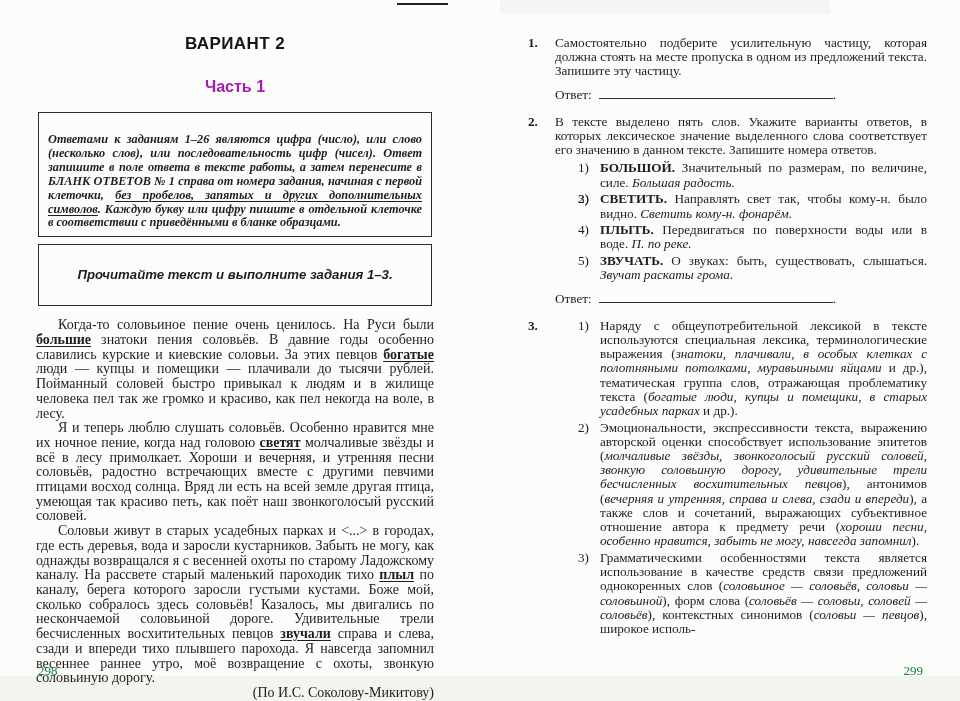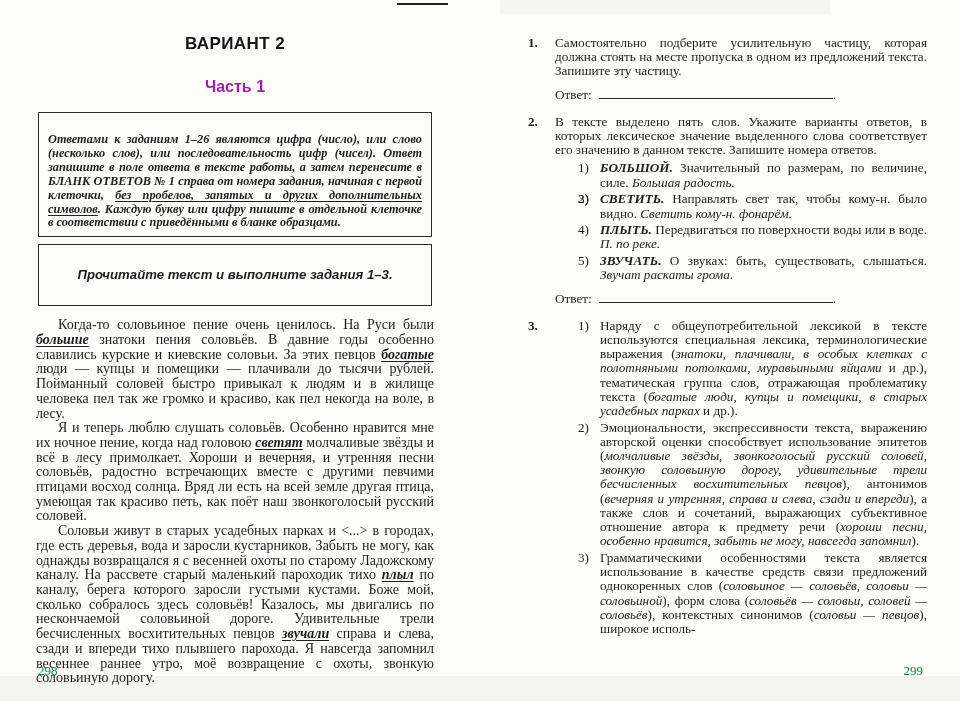--- a/index.html
+++ b/index.html
@@ -60,21 +60,21 @@
   .option { position:relative; padding-left:45px; margin-bottom:2.5px; text-align:justify; }
   .option-num { position:absolute; left:23px; top:0; }
   .option-text { margin:0; }
   .answer-row { margin-top:9px; white-space:nowrap; }
   .answer-blank {
     display:inline-block; width:234px; height:11px; margin-left:7px;
     border-bottom:1.2px solid #2b2b2b; vertical-align:baseline;
   }
 
   
-  .seg-b { font-weight:700;font-style:italic; }
+  .seg-b { font-weight:700; }
   .seg-i { font-style:italic; }
   .seg-u { text-decoration:underline; text-underline-offset:1.5px; text-decoration-thickness:1px; }
 </style>
 </head>
 <body>
 
 <div class="artifact-top-smudge"></div>
 <div class="artifact-top-line"></div>
 <div class="artifact-bottom-shade"></div>
 
@@ -87,20 +87,21 @@
   </div>
 
   <div class="box box-read">
     <span>Прочитайте текст и выполните задания 1–3.</span>
   </div>
 
   <div class="maintext">
     <p><span>Когда-то соловьиное пение очень ценилось. На Руси были </span><span class="seg-b seg-u">большие</span><span> знатоки пения соловьёв. В давние годы особенно славились курские и киевские соловьи. За этих певцов </span><span class="seg-b seg-u">богатые</span><span> люди — купцы и помещики — плачивали до тысячи рублей. Пойманный соловей быстро привыкал к людям и в жилище человека пел так же громко и красиво, как пел некогда на воле, в лесу.</span></p>
     <p><span>Я и теперь люблю слушать соловьёв. Особенно нравится мне их ночное пение, когда над головою </span><span class="seg-b seg-u">светят</span><span> молчаливые звёзды и всё в лесу примолкает. Хороши и вечерняя, и утренняя песни соловьёв, радостно встречающих вместе с другими певчими птицами восход солнца. Вряд ли есть на всей земле другая птица, умеющая так красиво петь, как поёт наш звонкоголосый русский соловей.</span></p>
     <p><span>Соловьи живут в старых усадебных парках и &lt;...&gt; в городах, где есть деревья, вода и заросли кустарников. Забыть не могу, как однажды возвращался я с весенней охоты по старому Ладожскому каналу. На рассвете старый маленький пароходик тихо </span><span class="seg-b seg-u">плыл</span><span> по каналу, берега которого заросли густыми кустами. Боже мой, сколько собралось здесь соловьёв! Казалось, мы двигались по нескончаемой соловьиной дороге. Удивительные трели бесчисленных восхитительных певцов </span><span class="seg-b seg-u">звучали</span><span> справа и слева, сзади и впереди тихо плывшего парохода. Я навсегда запомнил весеннее раннее утро, моё возвращение с охоты, звонкую соловьиную дорогу.</span></p>
+    <p class="attribution">(По И.С. Соколову-Микитову)</p>
   </div>
 
   <div class="pagenum pagenum-left">298</div>
 </div>
 
 <div class="page page-right">
 
   <div class="task task-1">
     <span class="task-num">1.</span>
     <p class="task-intro"><span>Самостоятельно подберите усилительную частицу, которая должна стоять на месте пропуска в одном из предложений текста. Запишите эту частицу.</span></p>

